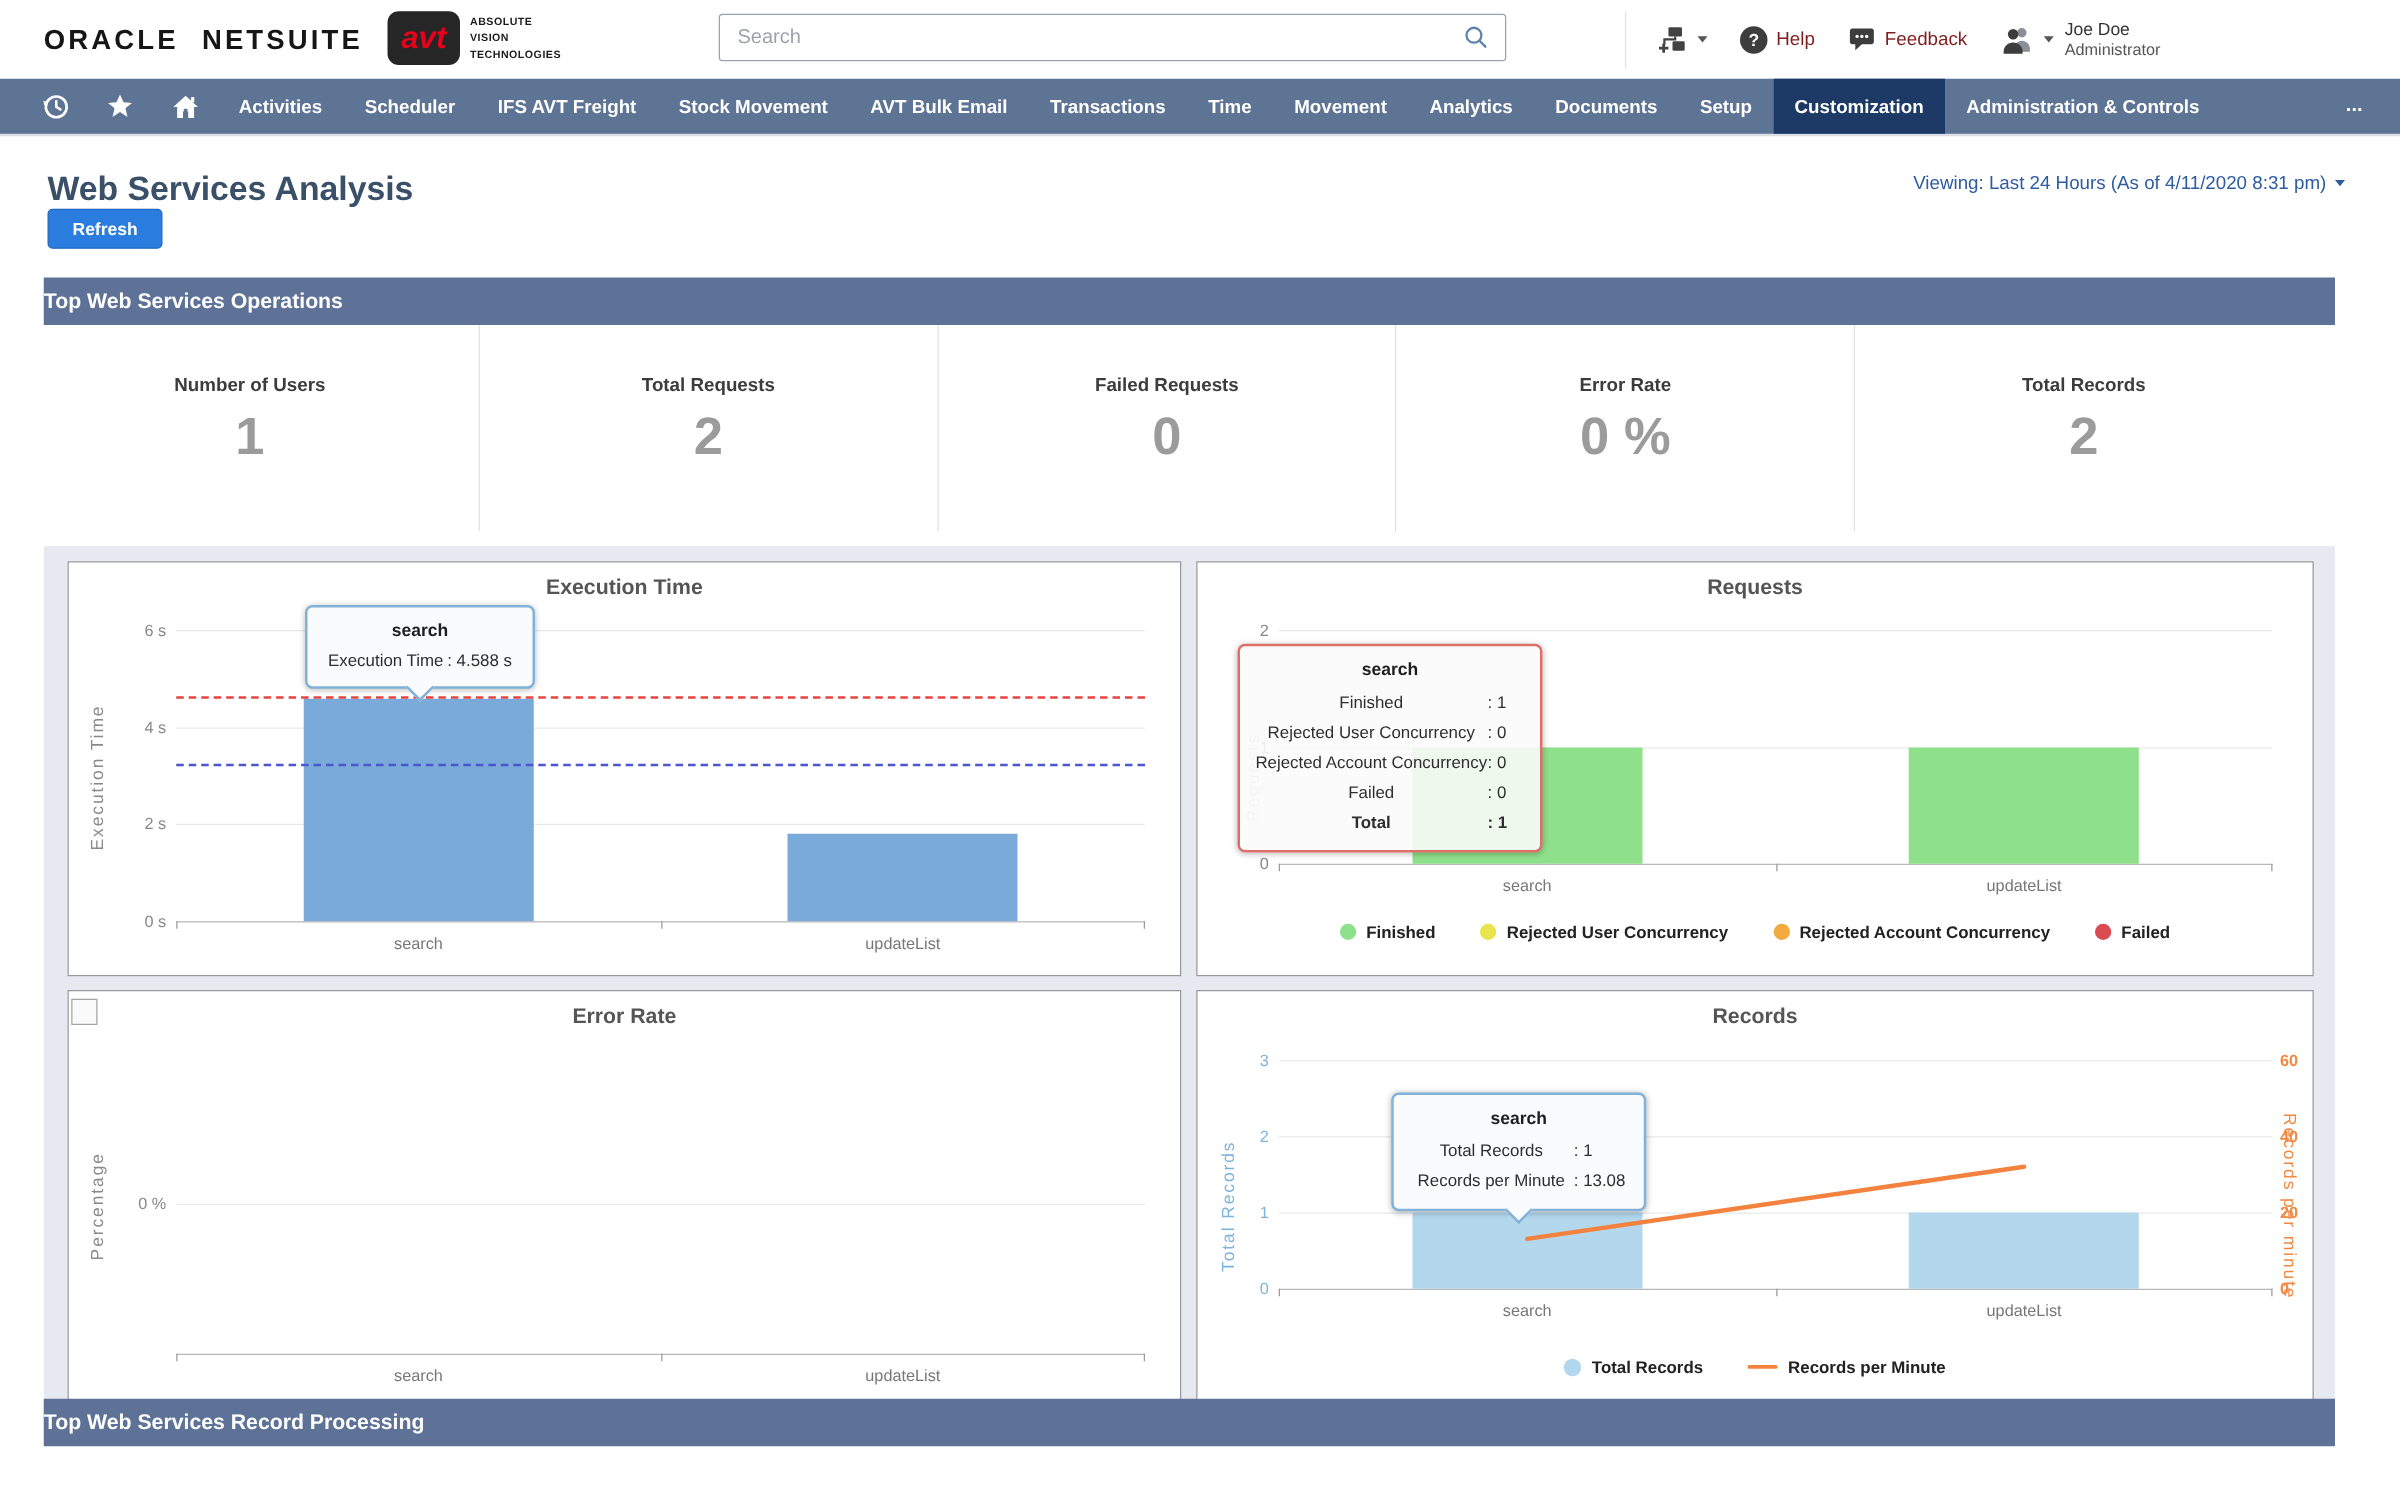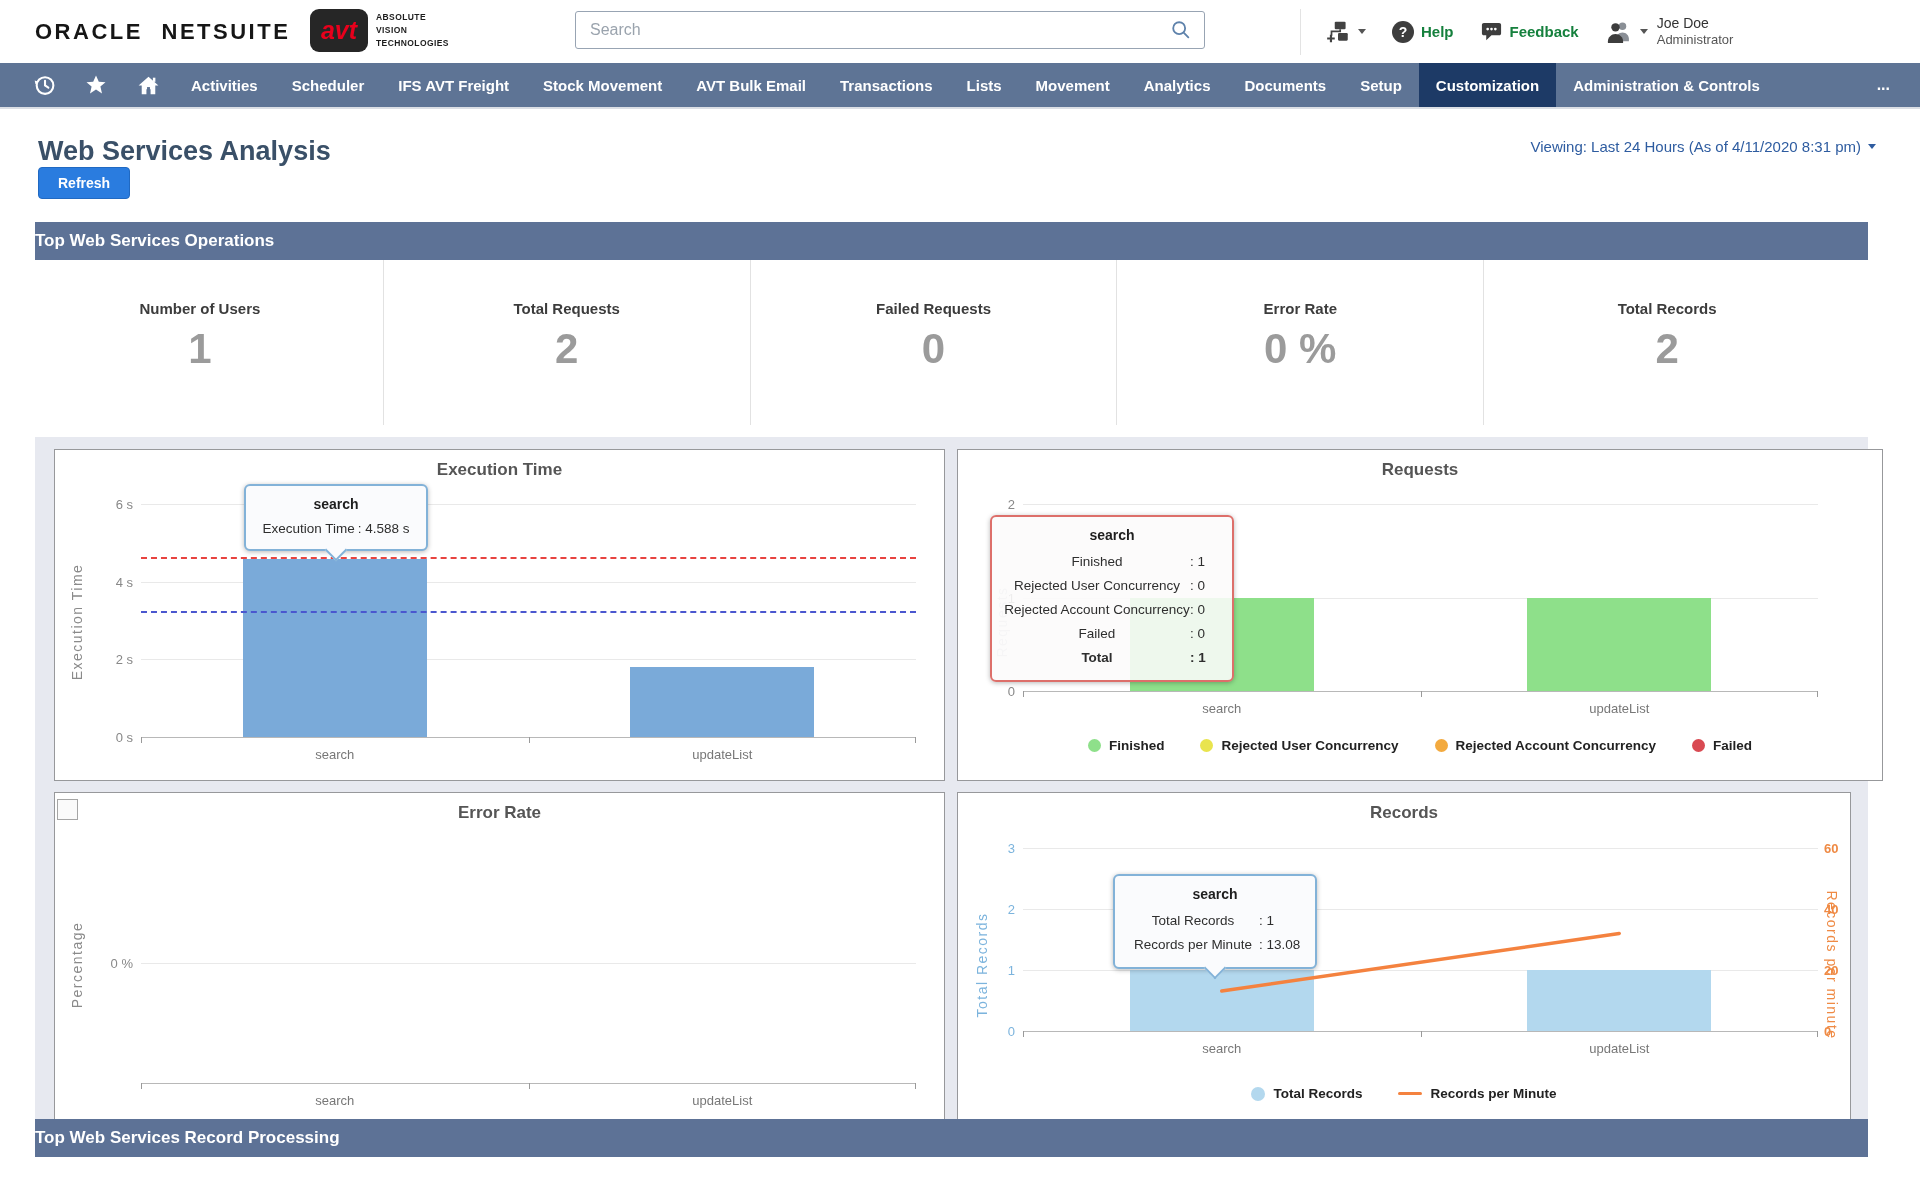--- a/index.html
+++ b/index.html
@@ -15,21 +15,21 @@
   .avt-box{width:58px;height:43px;background:#262626;border-radius:9px;display:flex;align-items:center;justify-content:center;
            color:#e8001c;font-weight:bold;font-style:italic;font-size:25px;}
   .avt-lines{margin-left:8px;font-size:8.5px;font-weight:bold;color:#1d1d1d;line-height:1.55;letter-spacing:.4px;}
   .search-box{position:absolute;left:575px;top:11px;width:630px;height:38px;border:1px solid #98a4b3;border-radius:3px;
               display:flex;align-items:center;padding:0 12px;box-sizing:border-box;background:#fff;}
   .search-box input{flex:1;border:none;outline:none;font-size:16px;color:#333;font-family:inherit;background:transparent;}
   .search-box input::placeholder{color:#9aa3ad;}
   .hdr-right{position:absolute;left:1300px;top:0;height:63px;display:flex;align-items:center;}
   .hdr-divider{width:1px;height:46px;background:#e3e3e3;margin-right:24px;}
   .hdr-item{display:flex;align-items:center;gap:7px;margin-right:26px;cursor:pointer;}
-  .hdr-label{font-size:15px;color:#15803d;font-weight:bold;}
+  .hdr-label{font-size:15px;color:#7f1d1d;}
   .qcircle{width:22px;height:22px;border-radius:50%;background:#3d3d3d;color:#fff;font-size:14px;font-weight:bold;
            display:flex;align-items:center;justify-content:center;}
   .caret{width:0;height:0;border-left:4.5px solid transparent;border-right:4.5px solid transparent;border-top:5.5px solid #555;display:inline-block;}
   .names{line-height:1.25;margin-left:2px;}
   .names .nm{font-size:14px;color:#333;}
   .names .rl{font-size:13px;color:#555;}
 
   
   .nav{position:absolute;top:63px;left:0;right:0;height:44px;background:#5e7495;display:flex;align-items:stretch;
        box-shadow:0 2px 0 rgba(190,196,208,.55);}
@@ -54,21 +54,21 @@
   .kpis{position:absolute;left:17px;top:260px;width:1833px;height:165px;background:#fff;display:flex;}
   .kpi{flex:1;text-align:center;}
   .kpi + .kpi{border-left:1px solid #e2e2e2;}
   .kpi .k-label{margin-top:40px;font-size:15px;font-weight:bold;color:#3c3c3c;}
   .kpi .k-value{margin-top:8px;font-size:42px;font-weight:bold;color:#9b9b9b;}
 
   
   .charts{position:absolute;left:35px;top:437px;width:1833px;height:699px;background:#e7e9f0;}
   .panel{position:absolute;background:#fff;border:1px solid #97989b;box-sizing:content-box;}
   .p1{left:19px;top:12px;width:889px;height:330px;}
-  .p2{left:922px;top:12px;width:892px;height:330px;padding-left:32px;}
+  .p2{left:922px;top:12px;width:892px;height:330px;}
   .p3{left:19px;top:355px;width:889px;height:330px;}
   .p4{left:922px;top:355px;width:892px;height:330px;}
   .chart-title{position:absolute;top:10px;left:0;right:0;text-align:center;font-size:17px;font-weight:bold;color:#555;}
   .vlab{position:absolute;writing-mode:vertical-rl;transform:translateY(-50%) rotate(180deg);top:52%;
         font-size:14px;letter-spacing:1.5px;color:#8a8a8a;}
   .vlab.faint{color:#c9ced6;}
   .vlab.blue{color:#7cb4dd;}
   .vlab.orange{position:absolute;writing-mode:vertical-rl;transform:translateY(-50%);top:52%;color:#ef8a44;font-size:14px;letter-spacing:1.5px;}
   .ytick{position:absolute;left:30px;width:48px;text-align:right;font-size:13px;color:#888;transform:translateY(-50%);}
   .ytick.nar{left:21px;width:36px;}
@@ -191,21 +191,21 @@
         <path d="M12 3.5L2.5 12h3v8.5h4.5v-5h4v5h4.5V12h3z" fill="#fff"></path>
         <rect x="10.6" y="13.5" width="2.8" height="2.8" fill="#5e7495"></rect>
       </svg>
     </div>
     <div class="nav-item">Activities</div>
     <div class="nav-item">Scheduler</div>
     <div class="nav-item">IFS AVT Freight</div>
     <div class="nav-item">Stock Movement</div>
     <div class="nav-item">AVT Bulk Email</div>
     <div class="nav-item">Transactions</div>
-    <div class="nav-item">Lists</div>
+    <div class="nav-item">Time</div>
     <div class="nav-item">Movement</div>
     <div class="nav-item">Analytics</div>
     <div class="nav-item">Documents</div>
     <div class="nav-item">Setup</div>
     <div class="nav-item active">Customization</div>
     <div class="nav-item">Administration &amp; Controls</div>
     <div class="nav-ellipsis">...</div>
   </div>
 
   <h1 class="page-title">Web Services Analysis</h1>

